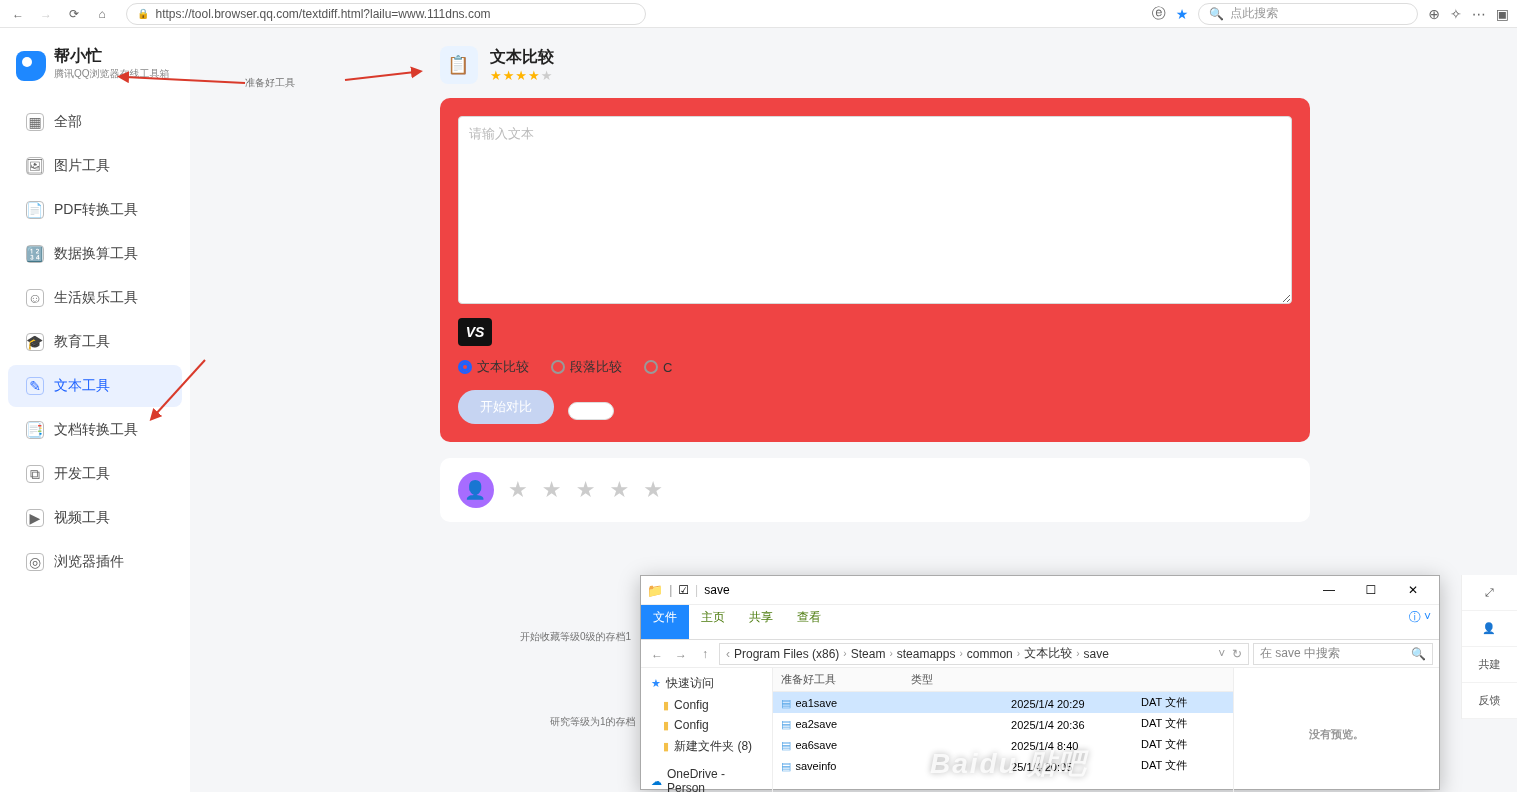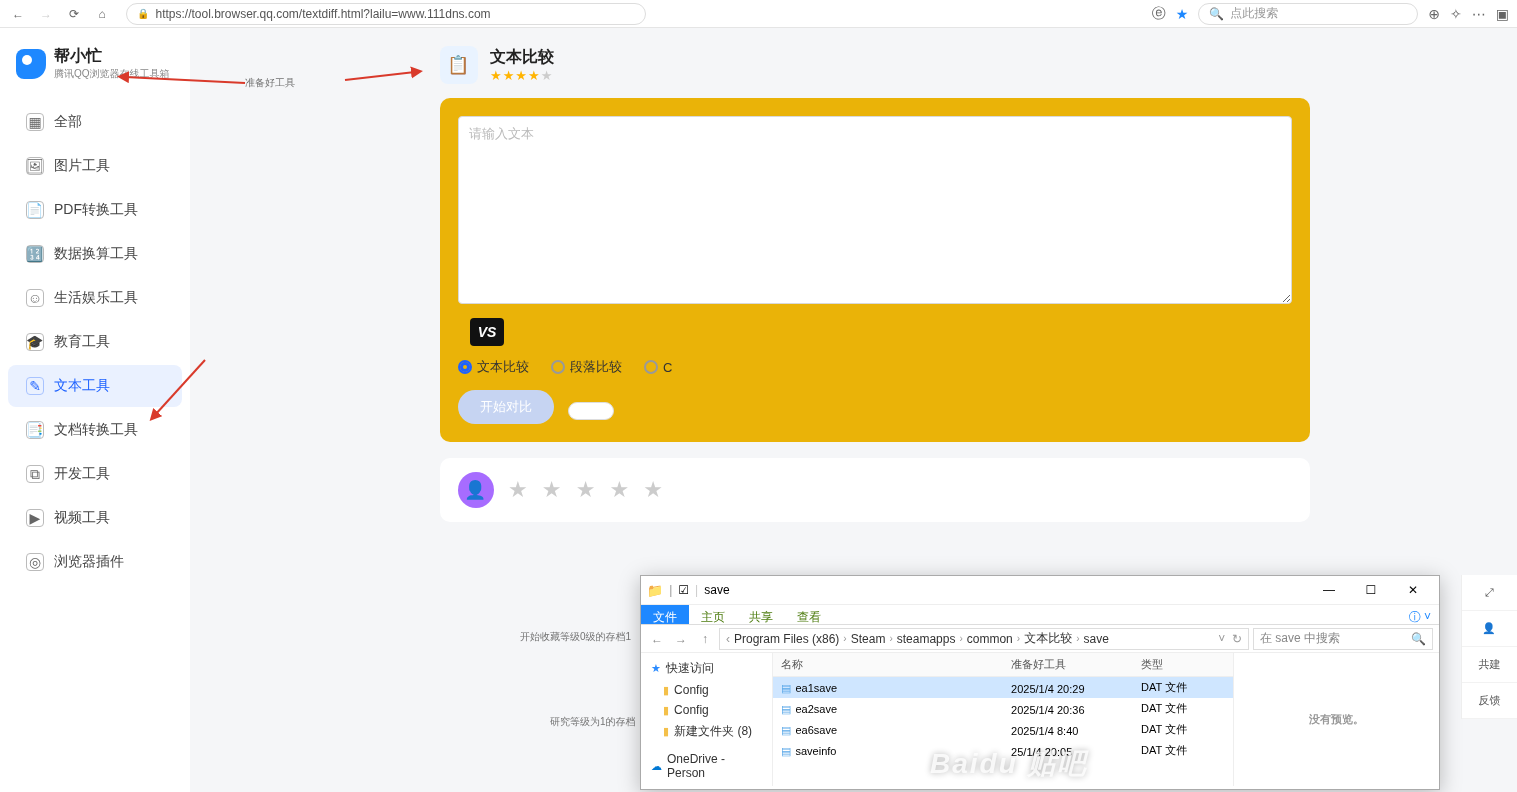--- a/index.html
+++ b/index.html
@@ -13,42 +13,42 @@
 .url-box .lock { font-size: 10px; color: #888; }
 .url-box .url { color: #555; font-size: 12px; }
 .browser-right { margin-left: auto; display: flex; align-items: center; gap: 10px; }
 .search-box { display: flex; align-items: center; gap: 6px; border: 1px solid #ddd; border-radius: 14px; height: 22px; padding: 0 10px; width: 220px; color: #999; font-size: 12px; }
 .star-fav { color: #1e88ff; font-size: 14px; }
 .tb-icon { color: #666; font-size: 14px; cursor: pointer; }
 
 
 .page { display: flex; height: calc(100% - 28px); }
 .sidebar { width: 190px; background: #fff; padding: 12px 0; }
-.logo-area { display: flex; align-items: center; gap: 8px; padding: 6px 16px 14px; }
+.logo-area { display: flex; align-items: flex-end; gap: 8px; padding: 6px 16px 14px; }
 .logo-icon { width: 30px; height: 30px; background: #1e88ff; border-radius: 8px 8px 14px 8px; position: relative; }
 .logo-icon::after { content:''; position:absolute; width:10px; height:10px; background:#fff; border-radius:50%; top:6px; left:6px; }
 .logo-text .t1 { font-weight: bold; font-size: 16px; color: #222; }
 .logo-text .t2 { font-size: 10px; color: #888; }
 .menu { list-style: none; margin-top: 6px; }
 .menu li { display: flex; align-items: center; gap: 10px; padding: 12px 18px; font-size: 14px; color: #444; cursor: pointer; border-radius: 8px; margin: 2px 8px; }
 .menu li.active { background: #eaf1ff; color: #1e62ff; }
 .menu .mi-icon { width: 18px; height: 18px; display: flex; align-items: center; justify-content: center; color: #666; font-size: 14px; border:1px solid #bbb; border-radius:4px; }
 .menu li.active .mi-icon { color:#1e62ff; border-color:#a8c3ff; }
 
 .content { flex: 1; padding: 18px 40px; overflow: hidden; }
 .tool-head { display: flex; align-items: center; gap: 12px; margin-left: 210px; margin-bottom: 14px; }
 .tool-icon { width: 38px; height: 38px; background: #e9f3ff; border-radius: 8px; display:flex; align-items:center; justify-content:center; color:#ff6b4a; font-size:18px; }
 .tool-title { font-weight: bold; font-size: 16px; color:#222; }
 .stars-row { color: #ffb400; font-size: 13px; letter-spacing: 1px; }
 .stars-row .grey { color: #ccc; }
 
-.card { background: #eab308; border-radius: 10px; padding: 18px; margin-left: 210px; width: 870px; }
+.card { background: #ef4444; border-radius: 10px; padding: 18px; margin-left: 210px; width: 870px; }
 .ta { width: 100%; height: 188px; border: 1px solid #d9d9d9; border-radius: 4px; padding: 8px 10px; font-size: 13px; resize: both; color:#333; }
 .ta::placeholder { color: #bbb; }
-.vs-badge { width: 34px; height: 28px; background: #111; color: #fff; font-weight: bold; font-size: 14px; border-radius: 4px; display:flex; align-items:center; justify-content:center; margin: 10px 12px; font-style: italic; }
+.vs-badge { width: 34px; height: 28px; background: #111; color: #fff; font-weight: bold; font-size: 14px; border-radius: 4px; display:flex; align-items:center; justify-content:center; margin: 10px 0; font-style: italic; }
 .radio-row { display: flex; align-items: center; gap: 22px; margin-top: 12px; font-size: 13px; color:#333; }
 .radio-item { display:flex; align-items:center; gap:5px; }
 .radio-dot { width:14px; height:14px; border:2px solid #999; border-radius:50%; display:inline-block; }
 .radio-dot.sel { border-color:#1e62ff; box-shadow: inset 0 0 0 3px #1e62ff; }
 .btn-row { margin-top: 14px; }
 .btn { display:inline-block; padding: 8px 22px; border-radius: 18px; font-size: 13px; border:none; cursor:pointer; }
 .btn-primary { background: #c6d4f2; color: #fff; margin-right: 10px; }
 .btn-outline { background: #fff; border:1px solid #ddd; color:#444; }
 
 .review-card { background:#fff; border-radius:10px; margin-left:210px; width:870px; margin-top:16px; padding:14px 18px; display:flex; align-items:center; gap:14px; }
@@ -59,21 +59,21 @@
 .anno { position:absolute; color:#737373; font-size:10px; font-weight:500; pointer-events:none; }
 .arrow-svg { position:absolute; pointer-events:none; }
 
 
 .explorer { position:absolute; left:640px; top:575px; width:800px; height:215px; background:#fff; border:1px solid #aaa; box-shadow:0 4px 20px rgba(0,0,0,0.25); font-size:12px; }
 .exp-title { height:28px; display:flex; align-items:center; padding:0 6px; gap:6px; }
 .exp-title .folder-sm { color:#f4c04a; font-size:13px; }
 .exp-title .sep { color:#ccc; }
 .exp-title .winbtns { margin-left:auto; display:flex; gap:2px; }
 .exp-title .wb { width:40px; height:22px; display:flex; align-items:center; justify-content:center; cursor:pointer; }
-.exp-ribbon { height:21px; border-top:1px solid #eee; border-bottom:1px solid #ddd; display:flex; }
+.exp-ribbon { height:36px; border-top:1px solid #eee; border-bottom:1px solid #ddd; display:flex; }
 .exp-tab { padding:4px 12px; font-size:12px; color:#4d7c0f; }
 .exp-tab.active { background:#1e88ff; color:#fff; }
 .exp-ribbon .help { margin-left:auto; padding:4px 8px; color:#1e88ff; }
 .exp-addr { height:28px; display:flex; align-items:center; border-bottom:1px solid #eee; padding:0 6px; gap:4px; }
 .exp-addr .navb { width:20px; text-align:center; color:#888; }
 .breadcrumb { flex:1; border:1px solid #ddd; height:22px; display:flex; align-items:center; padding:0 6px; gap:4px; color:#333; overflow:hidden; }
 .breadcrumb .sep2 { color:#999; font-size:10px; }
 .exp-search { width:180px; border:1px solid #ddd; height:22px; padding:0 6px; display:flex; align-items:center; gap:4px; color:#888; }
 .exp-body { display:flex; height:calc(100% - 80px); }
 .exp-nav { width:140px; border-right:1px solid #eee; padding:4px 8px; overflow:hidden; }
@@ -307,21 +307,20 @@
           <span class="i" style="color:#f4c04a">▮</span>
           <span>新建文件夹 (8)</span>
         </div>
       <div class="exp-nav-item" style="margin-top:6px">
           <span class="i" style="color:#0078d4">☁</span>
           <span>OneDrive - Person</span>
         </div>
     </div>
     <div class="exp-files">
       <div class="exp-cols">
-        <div class="c-name">名称</div>
         <div class="c-date">准备好工具</div>
         <div class="c-type">类型</div>
       </div>
       <div class="exp-row selected">
         <div class="c-name"><span class="fi">▤</span><span>ea1save</span></div>
         <div class="c-date">2025/1/4 20:29</div>
         <div class="c-type">DAT 文件</div>
       </div>
       <div class="exp-row">
         <div class="c-name"><span class="fi">▤</span><span>ea2save</span></div>

